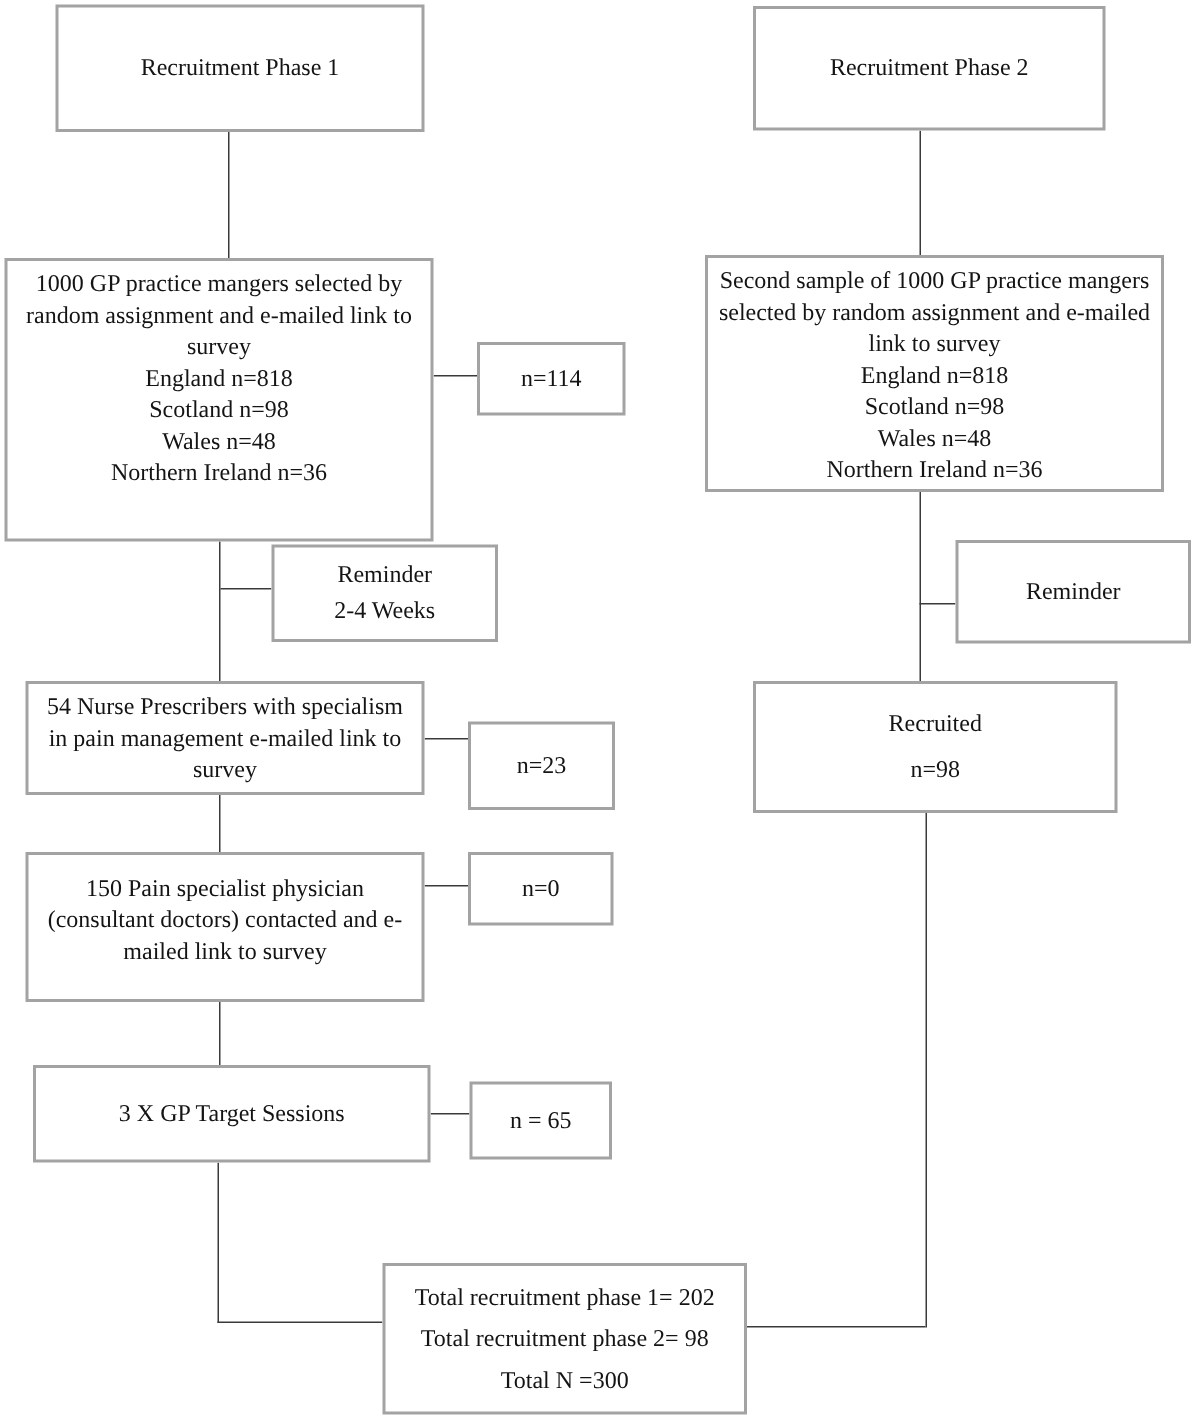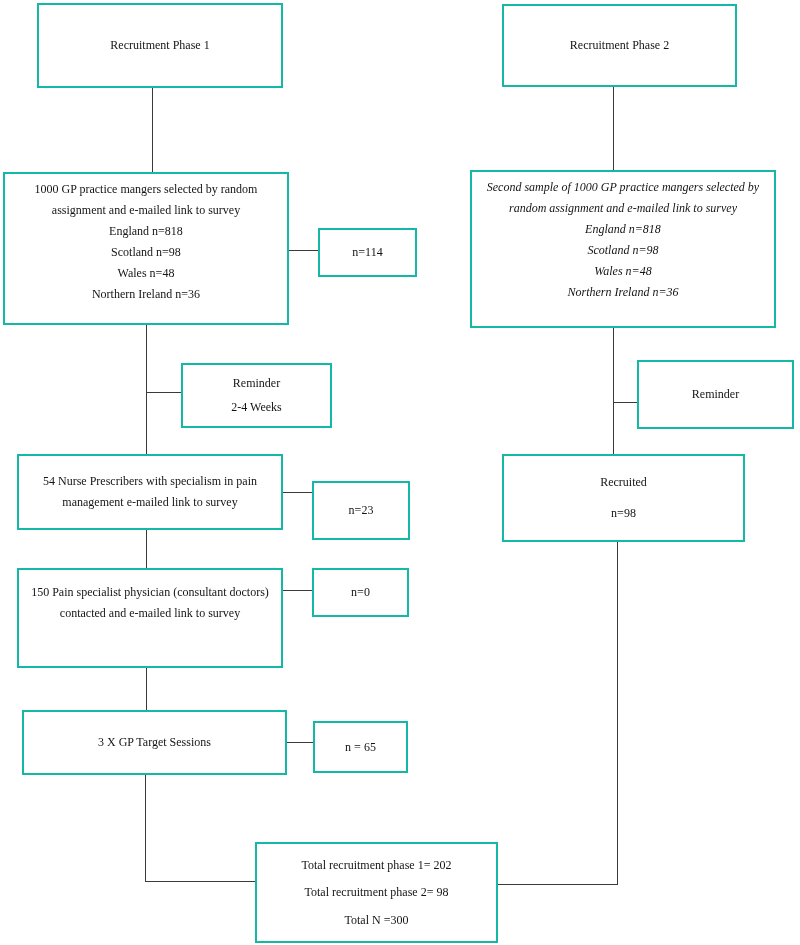--- a/index.html
+++ b/index.html
@@ -3,45 +3,45 @@
 <meta charset="utf-8">
 <style>
   html,body { margin:0; padding:0; background:#ffffff; }
   .canvas {
     position:relative; width:800px; height:945px; background:#ffffff;
     font-family:"Liberation Serif","DejaVu Serif",serif; color:#141414;
     overflow:hidden;
   }
   .box {
     position:absolute; box-sizing:border-box; background:#ffffff;
-    border:2px solid #14b8a6; display:flex; flex-direction:column;
+    border:2px solid #a3a3a3; display:flex; flex-direction:column;
     align-items:center; justify-content:center; text-align:center;
-    font-size:12px; line-height:21px;
+    font-size:16px; line-height:21px;
   }
   .box .para { width:100%; }
   .topalign { justify-content:flex-start; }
   .spread { justify-content:space-evenly; }
   .line { position:absolute; background:#3a3a3a; }
 
   
   .b-p1head   { left:37px;  top:3px;   width:246px; height:85px; }
-  .b-p1sample { left:3px;   top:172px; width:286px; height:153px; padding:5px 6px; }
+  .b-p1sample { left:3px;   top:172px; width:286px; height:189px; padding:5px 6px; }
   .b-n114     { left:318px; top:228px; width:99px;  height:49px; }
   .b-rem1     { left:181px; top:363px; width:151px; height:65px; padding:4px 0; }
   .b-nurses   { left:17px;  top:454px; width:266px; height:76px; padding:15px 10px; }
   .b-n23      { left:312px; top:481px; width:98px;  height:59px; }
   .b-pain     { left:17px;  top:568px; width:266px; height:100px; padding:12px 12px 0 12px; }
   .b-n0       { left:312px; top:568px; width:97px;  height:49px; }
   .b-gp       { left:22px;  top:710px; width:265px; height:65px; }
   .b-n65      { left:313px; top:721px; width:95px;  height:52px; }
   .b-total    { left:255px; top:842px; width:243px; height:101px; padding:4px 0; }
 
   
   .b-p2head   { left:502px; top:4px;   width:235px; height:83px; }
-  .b-p2sample { left:470px; top:170px; width:306px; height:158px; padding:5px 0;font-style:italic; }
+  .b-p2sample { left:470px; top:170px; width:306px; height:158px; padding:5px 0; }
   .b-rem2     { left:637px; top:360px; width:157px; height:69px; padding:4px 0; }
   .b-recr     { left:502px; top:454px; width:243px; height:88px; padding:6px 4px; }
 
   
   .l1  { left:152px; top:88px;  width:1px;   height:84px; }
   .l2  { left:289px; top:250px; width:29px;  height:1px; }
   .l3  { left:146px; top:325px; width:1px;   height:129px; }
   .l4  { left:147px; top:392px; width:34px;  height:1px; }
   .l5  { left:283px; top:492px; width:29px;  height:1px; }
   .l6  { left:146px; top:530px; width:1px;   height:38px; }

